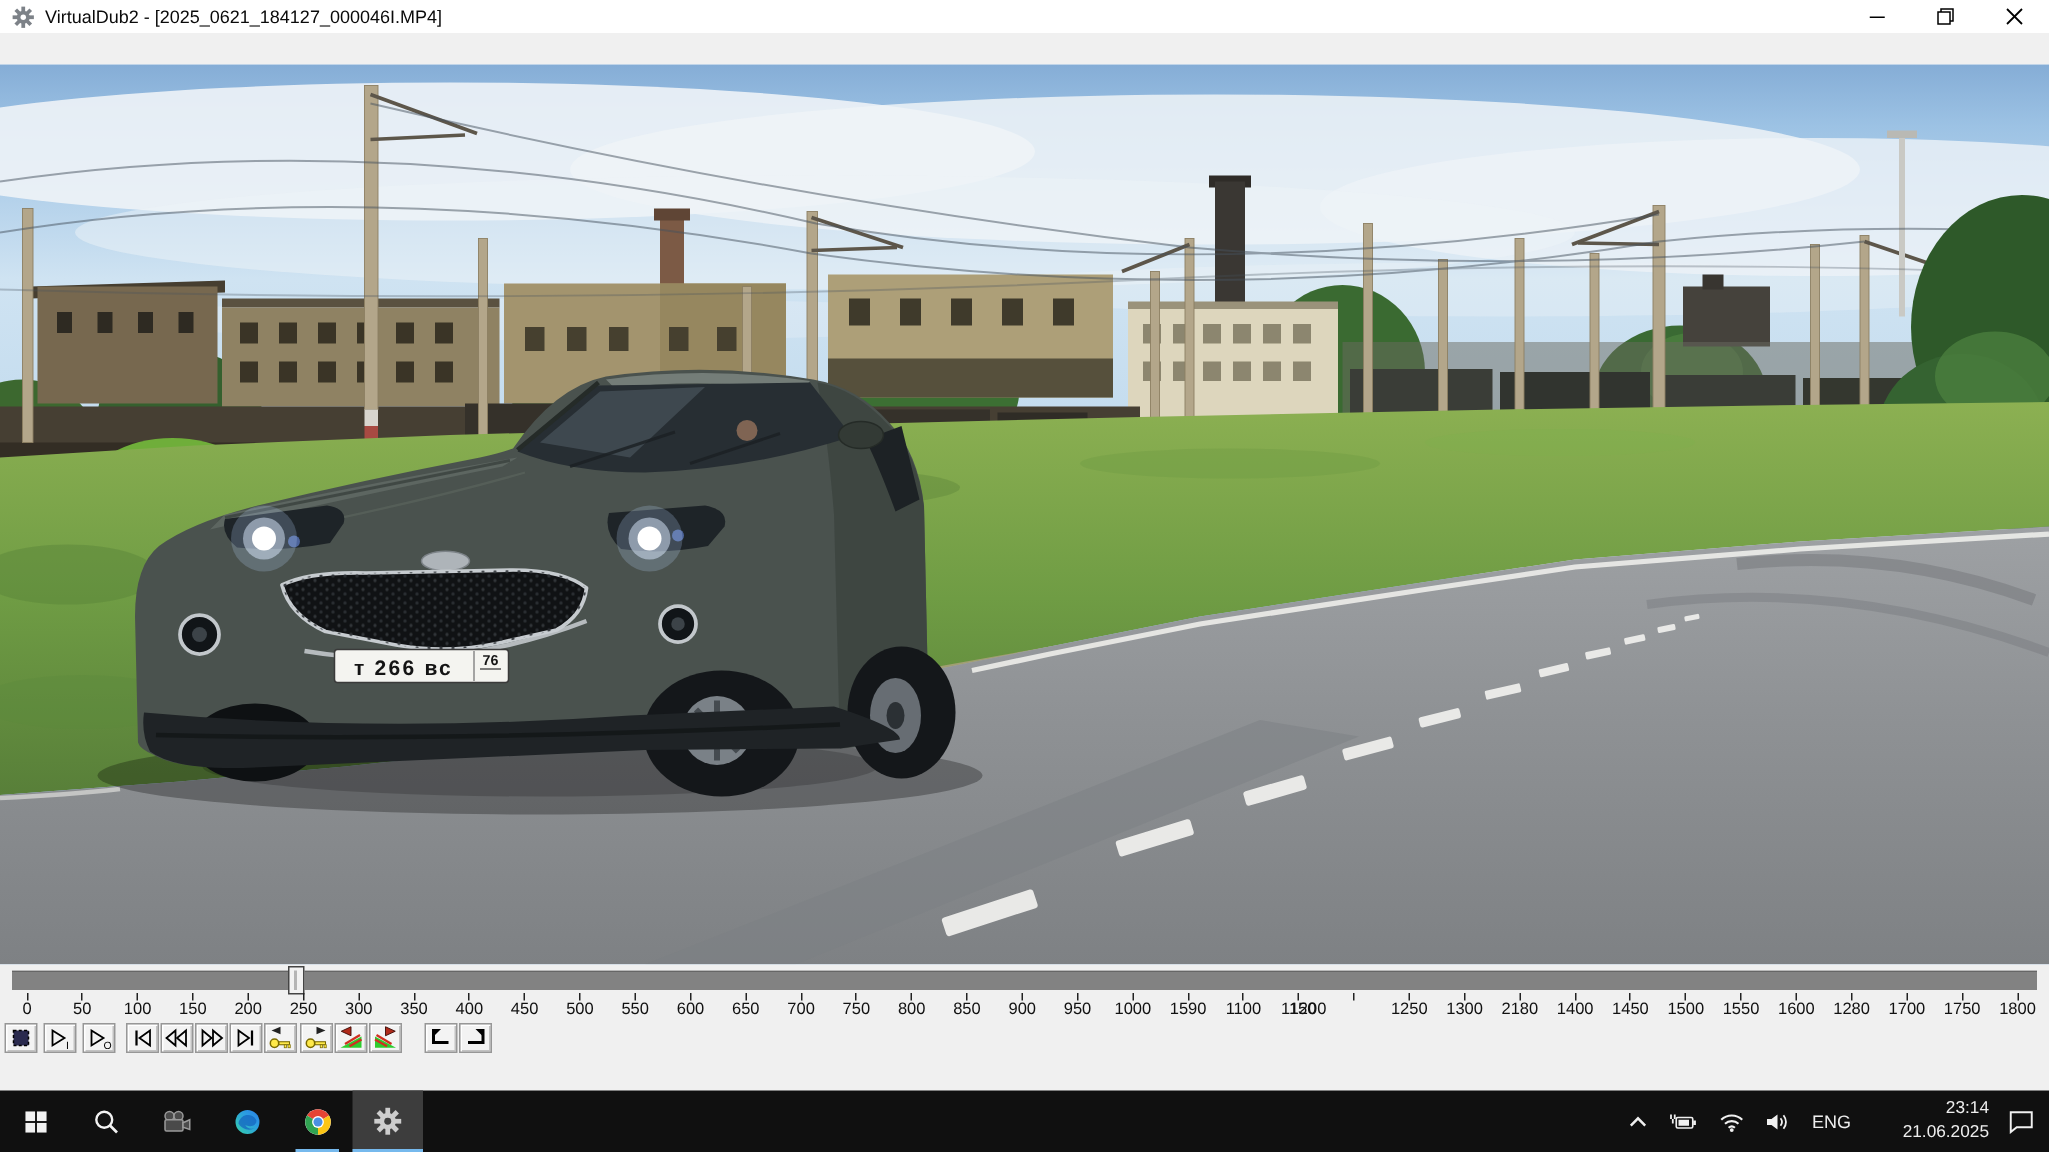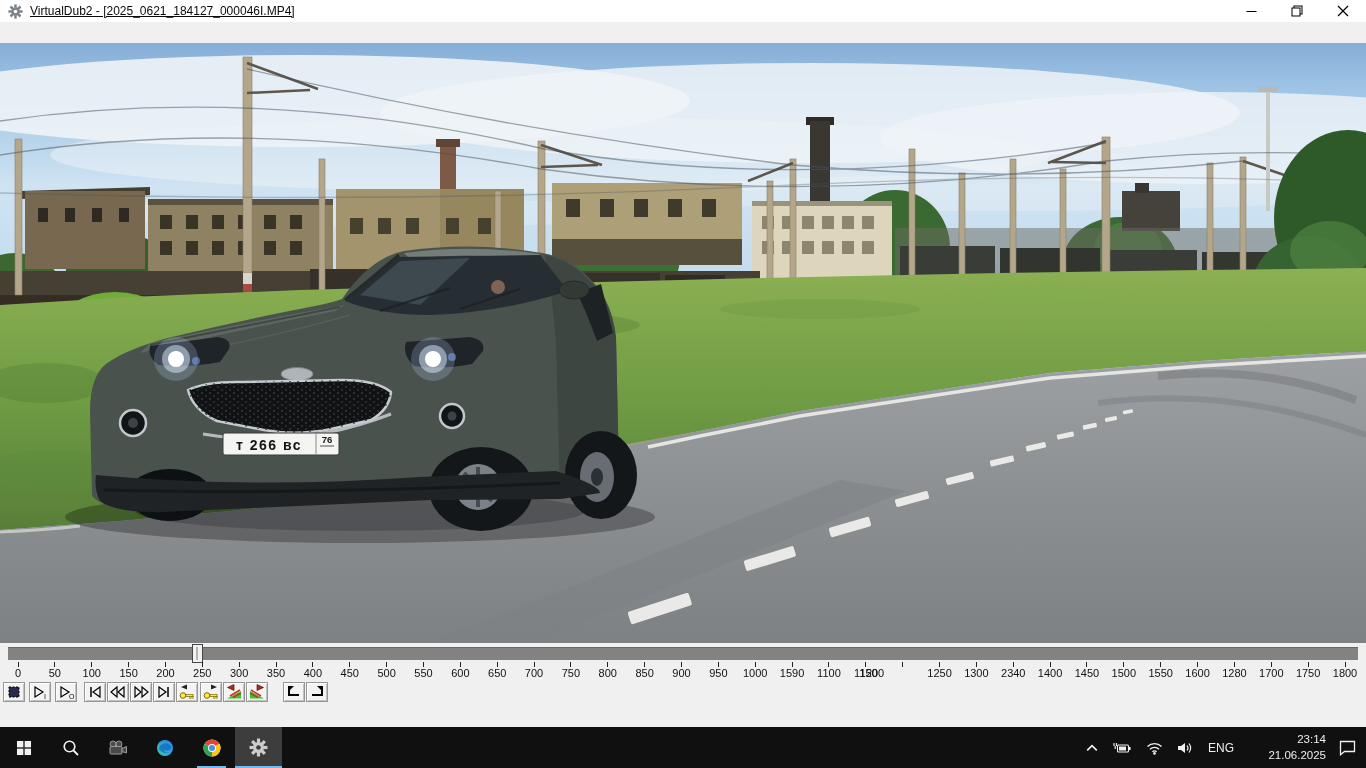--- a/index.html
+++ b/index.html
@@ -2,21 +2,21 @@
 <html><head>
 <meta charset="utf-8">
 <style>
   html,body{margin:0;padding:0;}
   body{width:1366px;height:768px;overflow:hidden;background:#f0f0f0;
        font-family:"Liberation Sans",sans-serif;-webkit-font-smoothing:antialiased;}
   .screen{position:relative;width:1366px;height:768px;background:#f0f0f0;}
 
   
   .titlebar{position:absolute;top:0;left:0;width:1366px;height:22px;background:#ffffff;
-            display:flex;align-items:center;font-size:12px;color:#0a0a0a;text-decoration:underline;}
+            display:flex;align-items:center;font-size:12px;color:#0a0a0a;}
   .appicon{width:16px;height:16px;margin-left:7px;display:flex;align-items:center;justify-content:center;}
   .titletext{margin-left:7px;white-space:nowrap;}
   .winbtns{position:absolute;right:0;top:0;height:22px;display:flex;}
   .winbtn{width:46px;height:22px;display:flex;align-items:center;justify-content:center;}
 
   
   .menubar{position:absolute;top:22px;left:0;width:1366px;height:21px;background:#ffffff;
            display:flex;align-items:center;font-size:12px;color:#0a0a0a;padding-left:0;}
   .menuitem{padding:2px 10px;}
 
@@ -449,21 +449,21 @@
         <div class="ticklabel" style="left: 828.944px;">1100</div>
         <div class="tick" style="left: 865.306px;"></div>
         <div class="ticklabel" style="left: 865.806px;">1150</div>
         <div class="tick" style="left: 902.167px;"></div>
         <div class="ticklabel" style="left: 872px;">1200</div>
         <div class="tick" style="left: 939.028px;"></div>
         <div class="ticklabel" style="left: 939.528px;">1250</div>
         <div class="tick" style="left: 975.889px;"></div>
         <div class="ticklabel" style="left: 976.389px;">1300</div>
         <div class="tick" style="left: 1012.75px;"></div>
-        <div class="ticklabel" style="left: 1013.25px;">2340</div>
+        <div class="ticklabel" style="left: 1013.25px;">2180</div>
         <div class="tick" style="left: 1049.61px;"></div>
         <div class="ticklabel" style="left: 1050.11px;">1400</div>
         <div class="tick" style="left: 1086.47px;"></div>
         <div class="ticklabel" style="left: 1086.97px;">1450</div>
         <div class="tick" style="left: 1123.33px;"></div>
         <div class="ticklabel" style="left: 1123.83px;">1500</div>
         <div class="tick" style="left: 1160.19px;"></div>
         <div class="ticklabel" style="left: 1160.69px;">1550</div>
         <div class="tick" style="left: 1197.06px;"></div>
         <div class="ticklabel" style="left: 1197.56px;">1600</div>

